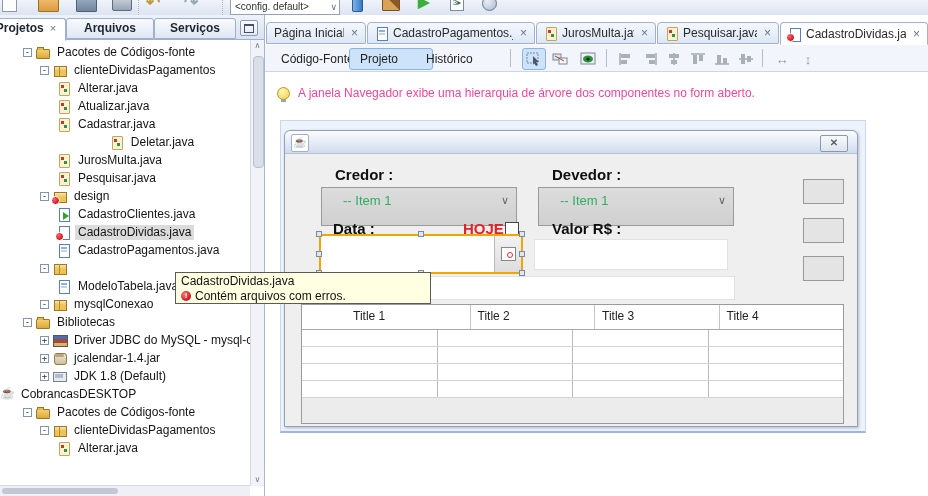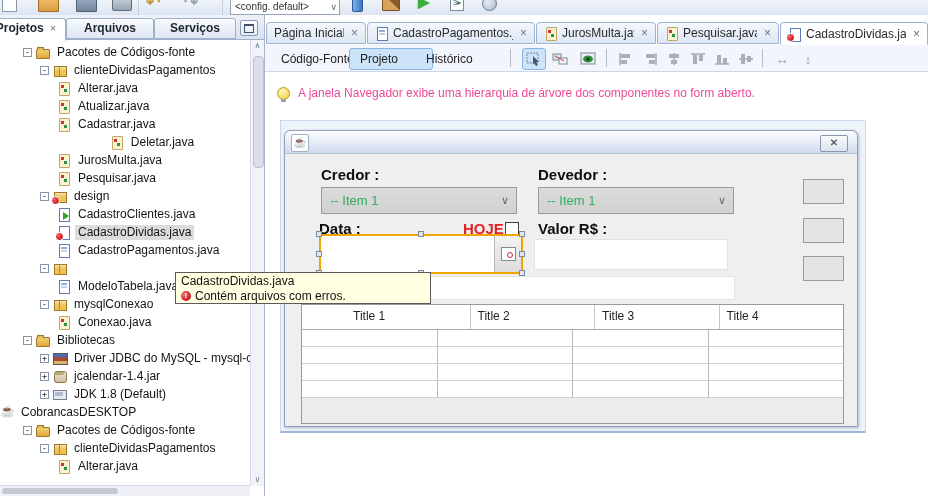--- a/index.html
+++ b/index.html
@@ -93,22 +93,22 @@
   .bulb::after{content:'';position:absolute;left:3px;bottom:-3px;width:5px;height:3px;background:#9aa2ae;}
 
   
   .form-wash{position:absolute;left:15px;top:105px;width:586px;height:313px;background:#edf3fb;border:1px solid #c9d8ec;border-bottom:2px solid #9db8dd;box-sizing:border-box;}
   .jframe{position:absolute;left:19px;top:115px;width:574px;height:297px;background:#efefef;border:1px solid #93a1b8;border-radius:6px 6px 0 0;box-shadow:1px 1px 3px rgba(60,80,110,.35);box-sizing:border-box;}
   .jframe-title{position:absolute;left:0;top:0;width:100%;height:22px;background:linear-gradient(#fbfdfe,#cfdcee);border-bottom:1px solid #b4c2d6;border-radius:6px 6px 0 0;}
   .java-ic{position:absolute;left:6px;top:3px;width:16px;height:16px;background:#fff;border:1px solid #9fb0c8;border-radius:2px;font-size:11px;line-height:15px;text-align:center;color:#a04a20;}
   .jframe-close{position:absolute;right:9px;top:4px;width:26px;height:15px;background:linear-gradient(#f8fafc,#dde4ee);border:1px solid #8a97ad;border-radius:2px;color:#55606f;font-size:10px;font-weight:bold;text-align:center;line-height:14px;}
   .jframe-body{position:absolute;left:0;top:22px;right:0;bottom:0;}
 
-  .flabel{position:absolute;font-size:15px;font-weight:bold;color:#0e0e0e;white-space:nowrap;}
-  .combo{position:absolute;height:27px;background:linear-gradient(#dcdcdc,#d0d0d0);border:1px solid #9a9a9a;box-sizing:border-box;font-size:13px;color:#2fae60;line-height:25px;padding-left:8px;}
+  .flabel{position:absolute;font-size:15px;font-weight:bold;color:#0e0e0e;white-space:nowrap;margin-left:14px;}
+  .combo{position:absolute;height:39px;background:linear-gradient(#dcdcdc,#d0d0d0);border:1px solid #9a9a9a;box-sizing:border-box;font-size:13px;color:#2fae60;line-height:25px;padding-left:21px;}
   .combo .chev{position:absolute;right:7px;top:0;color:#666;font-size:11px;}
   .tfield{position:absolute;background:#fff;border:1px solid #e2e2e2;box-sizing:border-box;}
   .hoje{position:absolute;font-size:15px;font-weight:bold;color:#e32227;white-space:nowrap;}
   .checkbox{position:absolute;width:14px;height:14px;background:#fff;border:1px solid #444;box-sizing:border-box;}
 
   .datebox{position:absolute;left:34px;top:81px;width:204px;height:40px;border:2px solid #f0a500;background:#fff;box-sizing:border-box;display:flex;}
   .datebox .din{flex:1;background:#fff;}
   .datebox .dbtn{width:26px;background:linear-gradient(#f2f2f2,#ddd);border-left:1px solid #b8b8b8;position:relative;flex:none;}
   .dbtn .cal{position:absolute;left:6px;top:11px;width:13px;height:12px;background:#fff;border:1px solid #888;}
   .dbtn .cal::after{content:'';position:absolute;right:2px;bottom:2px;width:4px;height:4px;border:1px solid #c33;border-radius:50%;}
@@ -235,25 +235,20 @@
         <div class="tree-row" style="padding-left: 57px;">
 
           <span class="icn icn-form"></span>
           <span class="lbl">ModeloTabela.java</span>
         </div>
         <div class="tree-row" style="padding-left: 40px;">
           <span class="expander show">-</span>
           <span class="icn icn-package"></span>
           <span class="lbl">mysqlConexao</span>
         </div>
-        <div class="tree-row" style="padding-left: 57px;">
-
-          <span class="icn icn-class"></span>
-          <span class="lbl">Conexao.java</span>
-        </div>
         <div class="tree-row" style="padding-left: 23px;">
           <span class="expander show">-</span>
           <span class="icn icn-folder"></span>
           <span class="lbl">Bibliotecas</span>
         </div>
         <div class="tree-row" style="padding-left: 40px;">
           <span class="expander show">+</span>
           <span class="icn icn-books"></span>
           <span class="lbl">Driver JDBC do MySQL - mysql-connec</span>
         </div>

